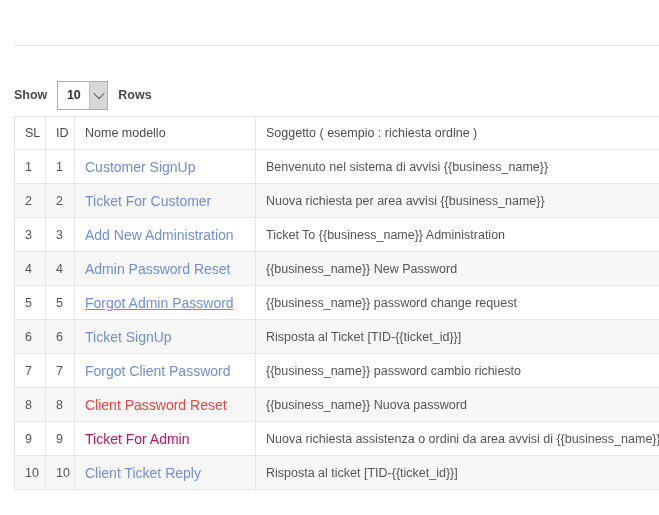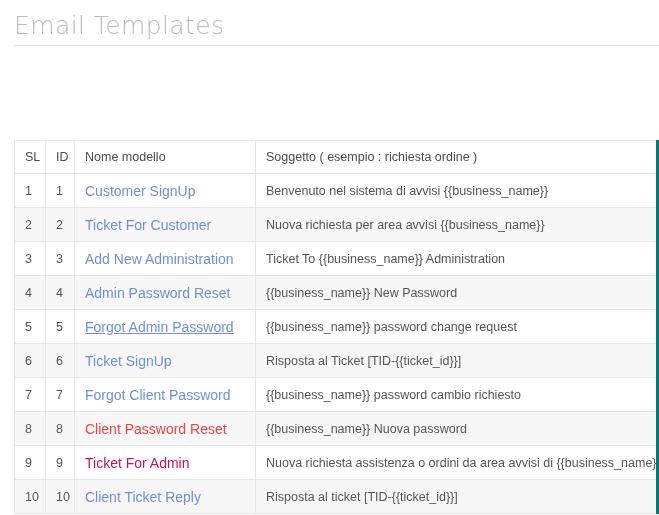--- a/index.html
+++ b/index.html
@@ -101,21 +101,20 @@
     border-bottom: 1.4px solid #5a5a5a;
     transform: rotate(-45deg) translate(1px, -1px);
   }
 
   
   .table-wrap {
     position: absolute;
     left: 14px;
     top: 116px;
     width: 559px;
-    margin-top: 24px;
   }
   table.tmpl {
     border-collapse: collapse;
     width: 645px;
     table-layout: fixed;
     font-size: 12.5px;
   }
   table.tmpl th,
   table.tmpl td {
     border-top: 1px solid #e6e6e6;
@@ -142,21 +141,21 @@
   }
   
   .col-sl { width: 31px; }
   .col-id { width: 29px; }
   .col-name { width: 181px; }
   .col-subject { width: 404px; }
 
   
   table.tmpl th.col-subject,
   table.tmpl td.cell-subject {
-    border-right: 7px solid #0f766e;
+    border-right: 1px solid #0f766e;
   }
 
   tbody tr:nth-child(even) td {
     background: #f7f7f7;
   }
   tbody tr:nth-child(odd) td {
     background: #ffffff;
   }
 
   td.cell-sl, td.cell-id,
@@ -173,24 +172,35 @@
     color: #6f8fd6;
     text-decoration: none;
     font-size: 14px;
   }
 </style>
 </head>
 <body>
 
 <div class="page">
 
-  <div class="page-title">Email Templates</div>
 
   <div class="title-rule"></div>
 
+  <div class="show-bar">
+    <span class="show-label">Show</span>
+
+    <div class="select-wrap">
+      <div class="select-value">10</div>
+      <div class="select-arrow-box">
+        <span class="chev"></span>
+      </div>
+    </div>
+
+    <span class="rows-label">Rows</span>
+  </div>
 
   <div class="table-wrap">
     <table class="tmpl">
       <thead>
         <tr>
           <th class="col-sl">SL</th>
           <th class="col-id">ID</th>
           <th class="col-name">Nome modello</th>
           <th class="col-subject">Soggetto ( esempio : richiesta ordine )</th>
         </tr>

